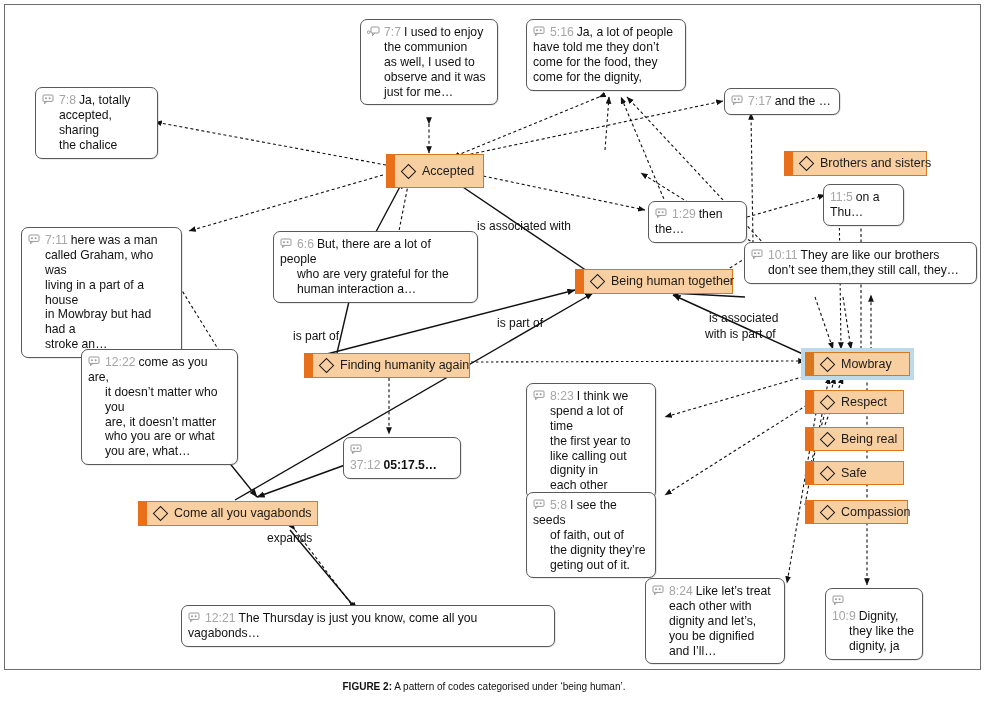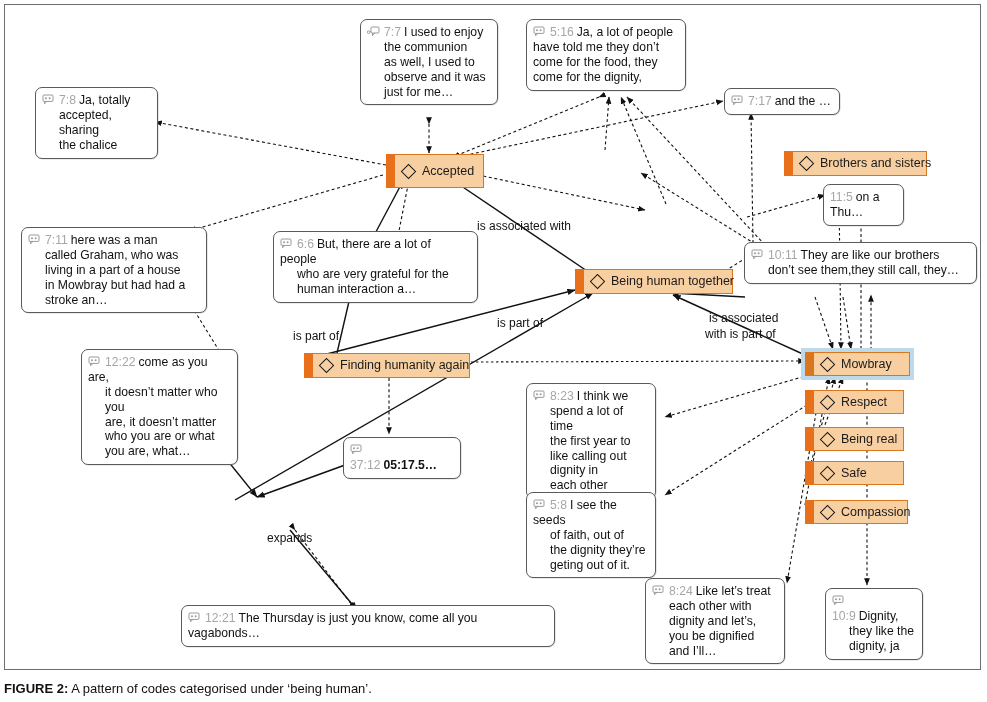--- a/index.html
+++ b/index.html
@@ -56,21 +56,21 @@
 
   
   .elabel{
     position:absolute;font-size:12px;color:#111;background:transparent;
     white-space:nowrap;z-index:7;line-height:1.15;
   }
 
   
   #caption{
     position:absolute;left:4px;top:681px;width:960px;
-    font-size:13px;color:#111;
+    font-size:10px;color:#111;text-align:center;
   }
   #caption b{font-weight:bold;}
 </style>
 </head>
 <body>
 
 <div id="page">
 
   <div id="figure-frame">
     <div id="canvas">
@@ -173,20 +173,24 @@
       <div class="code-node" style="left:800px;top:456px;width:99px;height:24px;">
         <span class="diamond"></span>
         <span class="code-label">Safe</span>
       </div>
 
       <div class="code-node" style="left:800px;top:495px;width:103px;height:24px;">
         <span class="diamond"></span>
         <span class="code-label">Compassion</span>
       </div>
 
+      <div class="code-node" style="left:133px;top:496px;width:180px;height:25px;">
+        <span class="diamond"></span>
+        <span class="code-label">Come all you vagabonds</span>
+      </div>
 
       <div class="quote" style="left:355px;top:14px;width:138px;">
         <span class="qrow"><span class="qicon"><svg width="13" height="11" viewBox="0 0 13 11">
                 <rect x="4" y="1" width="8" height="6" rx="1" fill="none" stroke="#9a9a9a" stroke-width="1"></rect>
                 <path d="M5.5 7 L5.5 9.6 L7.8 7" fill="none" stroke="#9a9a9a" stroke-width="1"></path>
                 <circle cx="1.6" cy="6.2" r="1.3" fill="none" stroke="#9a9a9a" stroke-width="1"></circle>
                 <path d="M2.9 6.2 L3.9 5.2" stroke="#9a9a9a" stroke-width="1"></path>
               </svg></span><span class="qref">7:7</span><span class="qtext">I used to enjoy</span></span>
         <span class="qrow" style="padding-left:17px;">the  communion</span>
         <span class="qrow" style="padding-left:17px;">as well, I used to</span>
@@ -220,26 +224,34 @@
       <div class="quote" style="left:719px;top:83px;width:116px;">
         <span class="qrow"><span class="qicon"><svg width="13" height="11" viewBox="0 0 13 11">
                 <rect x="1" y="1" width="10" height="6.4" rx="1" fill="none" stroke="#9a9a9a" stroke-width="1"></rect>
                 <path d="M2.6 7.4 L2.6 9.8 L4.9 7.4" fill="none" stroke="#9a9a9a" stroke-width="1"></path>
                 <circle cx="4" cy="4.2" r="1" fill="#9a9a9a"></circle>
                 <circle cx="7.6" cy="4.2" r="1" fill="#9a9a9a"></circle>
               </svg></span><span class="qref">7:17</span><span class="qtext">and the …</span></span>
       </div>
 
 
+      <div class="quote" style="left:643px;top:196px;width:99px;">
+        <span class="qrow"><span class="qicon"><svg width="13" height="11" viewBox="0 0 13 11">
+                <rect x="1" y="1" width="10" height="6.4" rx="1" fill="none" stroke="#9a9a9a" stroke-width="1"></rect>
+                <path d="M2.6 7.4 L2.6 9.8 L4.9 7.4" fill="none" stroke="#9a9a9a" stroke-width="1"></path>
+                <circle cx="4" cy="4.2" r="1" fill="#9a9a9a"></circle>
+                <circle cx="7.6" cy="4.2" r="1" fill="#9a9a9a"></circle>
+              </svg></span><span class="qref">1:29</span><span class="qtext">then the…</span></span>
+      </div>
 
       <div class="quote" style="left:818px;top:179px;width:81px;">
         <span class="qrow"><span class="qref">11:5</span><span class="qtext">on a Thu…</span></span>
       </div>
 
-      <div class="quote" style="left:16px;top:222px;width:186px;">
+      <div class="quote" style="left:16px;top:222px;width:161px;">
         <span class="qrow"><span class="qicon"><svg width="13" height="11" viewBox="0 0 13 11">
                 <rect x="1" y="1" width="10" height="6.4" rx="1" fill="none" stroke="#9a9a9a" stroke-width="1"></rect>
                 <path d="M2.6 7.4 L2.6 9.8 L4.9 7.4" fill="none" stroke="#9a9a9a" stroke-width="1"></path>
                 <circle cx="4" cy="4.2" r="1" fill="#9a9a9a"></circle>
                 <circle cx="7.6" cy="4.2" r="1" fill="#9a9a9a"></circle>
               </svg></span><span class="qref">7:11</span><span class="qtext">here was a man</span></span>
         <span class="qrow" style="padding-left:17px;">called Graham, who was</span>
         <span class="qrow" style="padding-left:17px;">living in a part of a house</span>
         <span class="qrow" style="padding-left:17px;">in Mowbray but had had a</span>
         <span class="qrow" style="padding-left:17px;">stroke an…</span>

